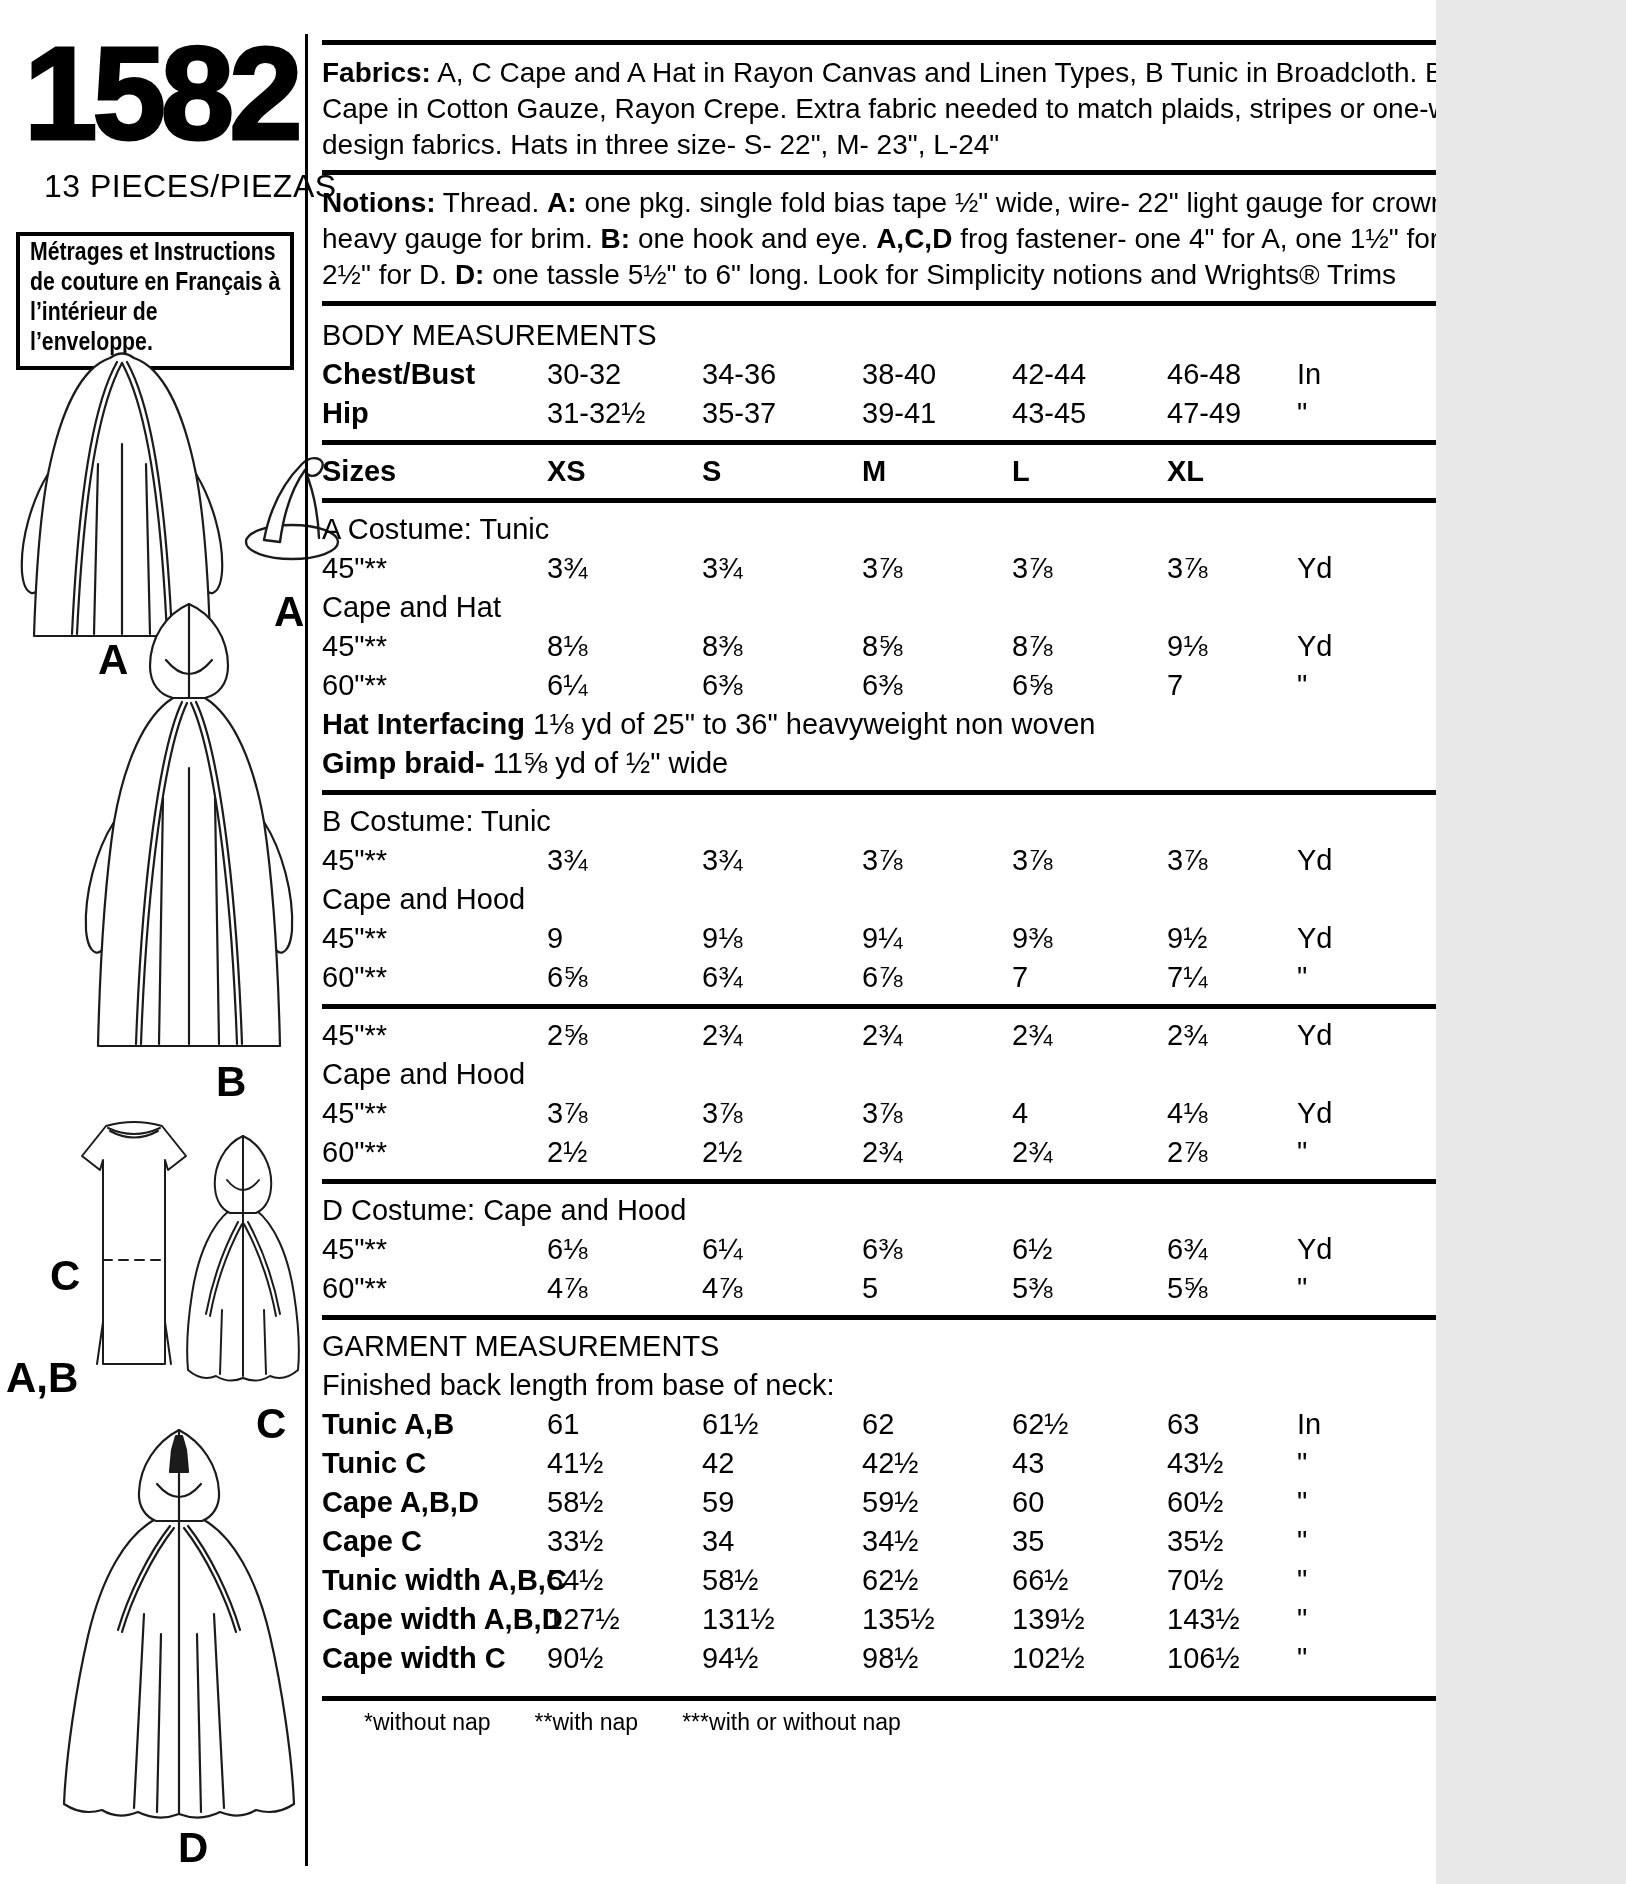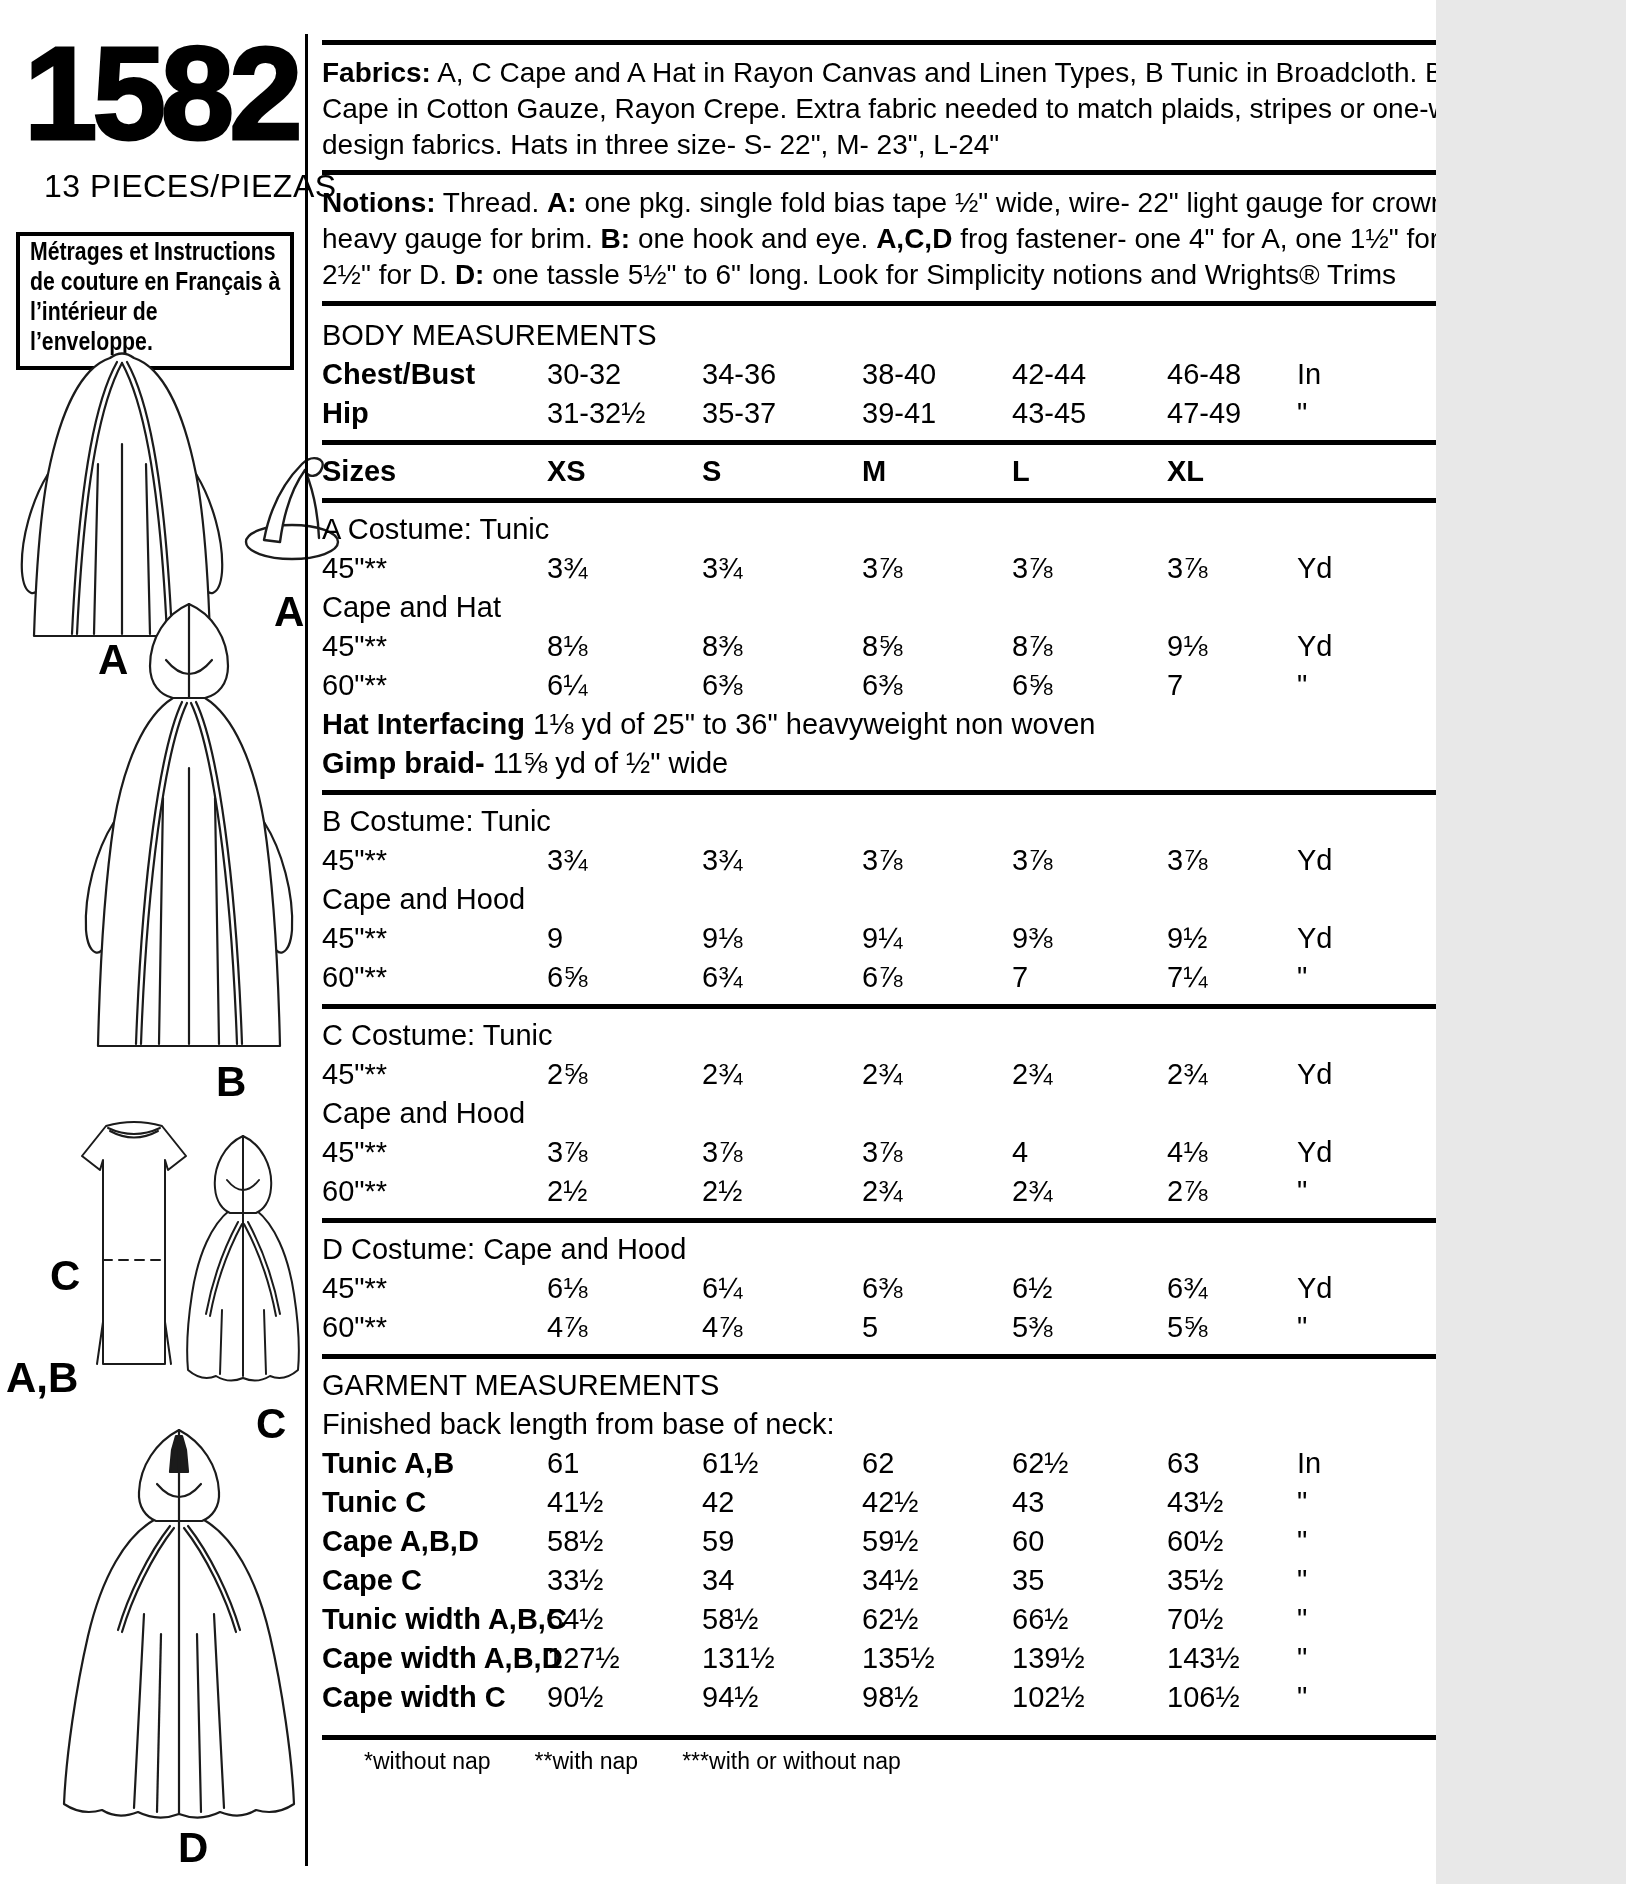--- a/index.html
+++ b/index.html
@@ -278,21 +278,20 @@
         <div class="t-row">
           <span class="c-label">60"**</span>
           <span class="c-cell">6⅝</span>
           <span class="c-cell">6¾</span>
           <span class="c-cell">6⅞</span>
           <span class="c-cell">7</span>
           <span class="c-cell">7¼</span>
           <span class="c-unit">"</span>
         </div>
         <div class="t-rule"></div>
-        <div class="t-title">C Costume: Tunic</div>
         <div class="t-row">
           <span class="c-label">45"**</span>
           <span class="c-cell">2⅝</span>
           <span class="c-cell">2¾</span>
           <span class="c-cell">2¾</span>
           <span class="c-cell">2¾</span>
           <span class="c-cell">2¾</span>
           <span class="c-unit">Yd</span>
         </div>
         <div class="t-title">Cape and Hood</div>

